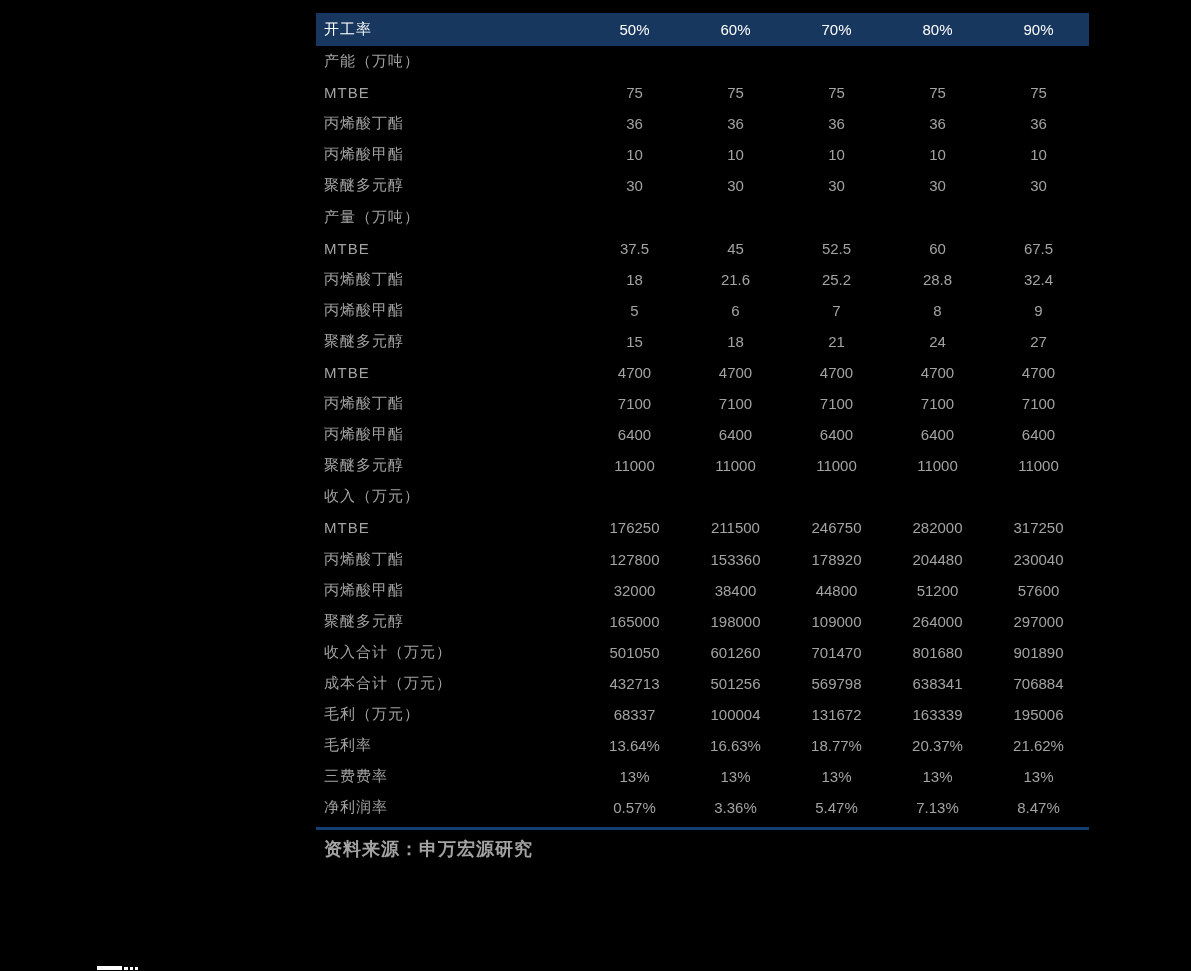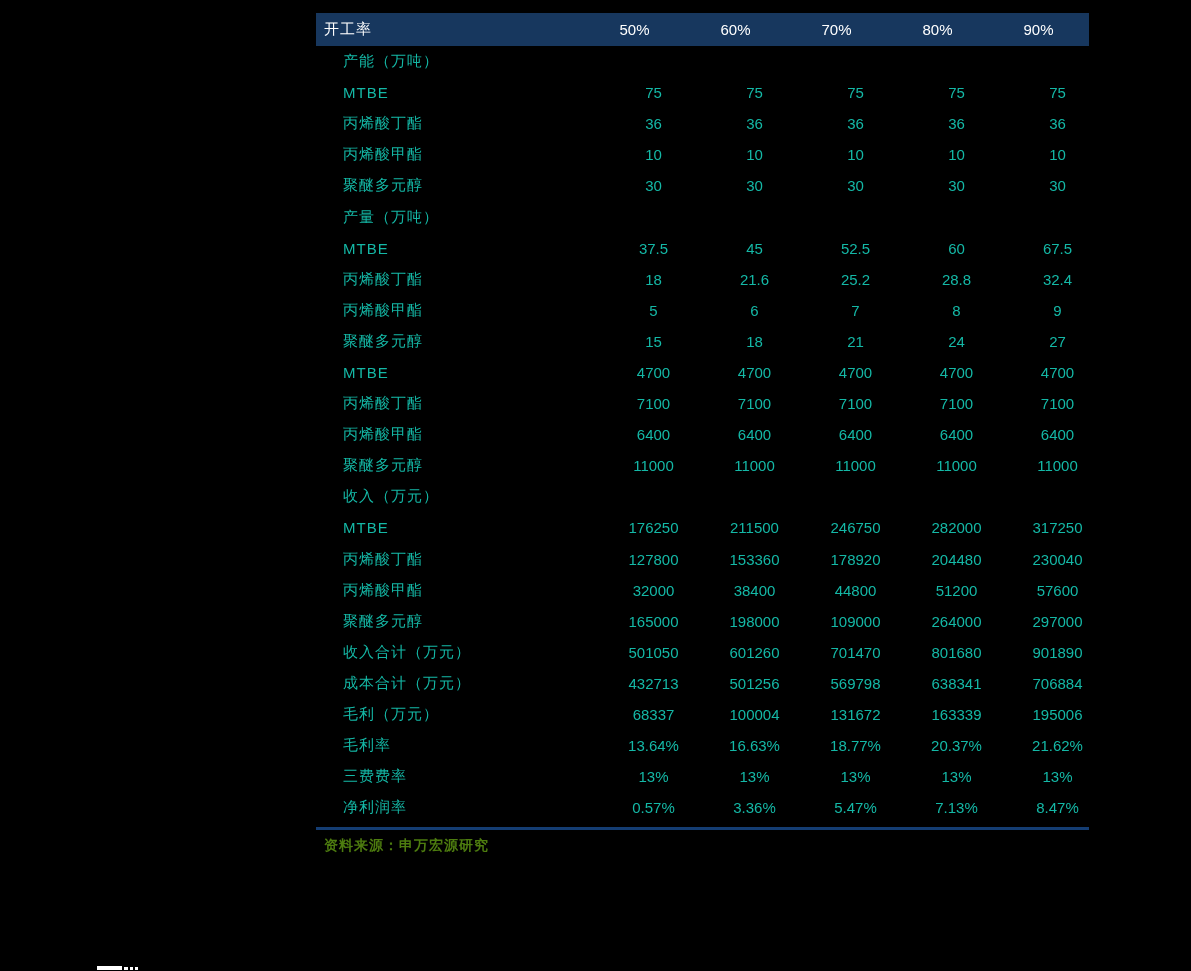--- a/index.html
+++ b/index.html
@@ -52,44 +52,43 @@
     letter-spacing: 1px;
   }
   .header-row .head-cell {
     text-align: center;
   }
   .tbody .row {
     display: grid;
     grid-template-columns: 268px repeat(5, 101px);
     height: 31.1px;
     align-items: center;
-    color: #14b8a6;
+    color: #a3a3a3;
     font-size: 15px;
-    margin-left: 19px;
   }
   .tbody .row .label {
     padding-left: 8px;
     letter-spacing: 1px;
     white-space: nowrap;
   }
   .tbody .row .val {
     text-align: center;
     white-space: nowrap;
   }
   .divider {
     height: 3px;
     background: #143D73;
     margin-top: 4px;
   }
   .source-line {
     margin-top: 7px;
     padding-left: 8px;
-    color: #4d7c0f;
+    color: #a3a3a3;
     font-weight: bold;
-    font-size: 14px;
+    font-size: 18px;
     letter-spacing: 1px;
   }
   
   .fragment {
     position: absolute;
     left: 97px;
     top: 966px;
     height: 5px;
     width: 42px;
   }

